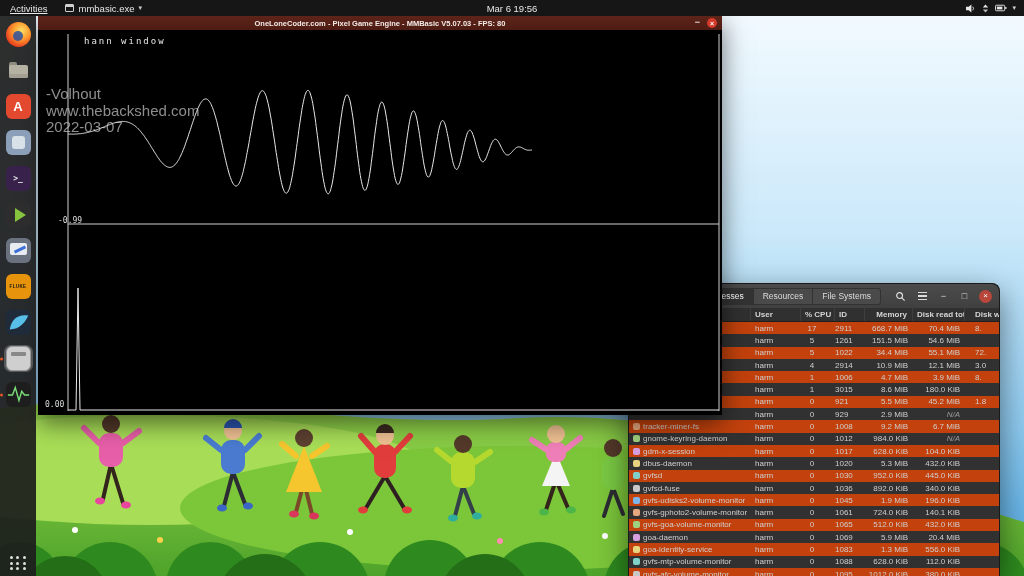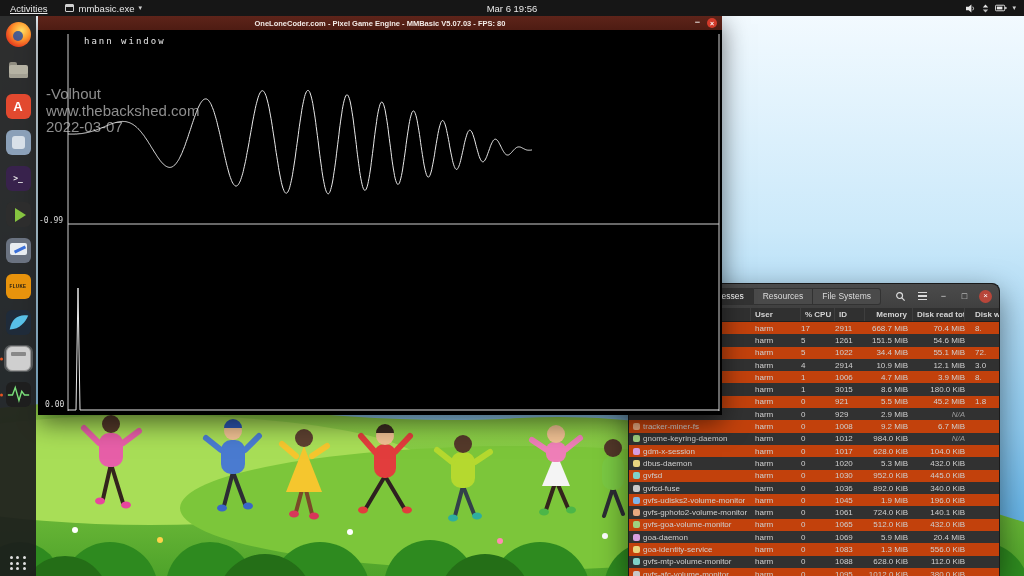--- a/index.html
+++ b/index.html
@@ -67,42 +67,42 @@
   .wbtn.close{background:#b8463a;color:#fff;font-size:8px;}
   .phead{position:absolute;left:0;top:24px;right:0;height:14px;display:flex;background:#303030;
     border-bottom:1px solid #1f1f1f;font-size:8px;font-weight:bold;color:#d5d5d5;box-sizing:border-box;}
   .hcell{padding:2px 4px;border-right:1px solid #3e3e3e;overflow:hidden;white-space:nowrap;box-sizing:border-box;flex:none;}
   .pbody{position:absolute;left:0;top:38px;right:0;bottom:0;overflow:hidden;font-size:8px;background:#c2410c;}
   .prow{display:flex;height:12.3px;align-items:center;}
   .prow.alt{background:#313131;}
   .pc{overflow:hidden;white-space:nowrap;box-sizing:border-box;flex:none;}
   .c-name{width:122px;padding-left:4px;display:flex;align-items:center;gap:3px;}
   .c-user{width:50px;padding-left:4px;}
-  .c-cpu{width:34px;text-align:left;padding-right:12px;}
+  .c-cpu{width:34px;text-align:center;padding-right:12px;}
   .c-id{width:30px;text-align:right;padding-right:19px;}
   .c-mem{width:48px;text-align:right;padding-right:5px;}
-  .c-read{width:52px;text-align:right;}
+  .c-read{width:52px;text-align:right;padding-right:5px;}
   .c-write{width:36px;padding-left:10px;}
   .na{font-style:italic;color:#9a9a9a;}
   .picon{width:7px;height:7px;border-radius:2px;flex:none;}
 
   
   #mmb{position:absolute;left:38px;top:16px;width:684px;height:399px;z-index:50;
     box-shadow:0 8px 24px rgba(0,0,0,.55);}
   .mmb-title{height:14px;background:linear-gradient(#5e241a,#4e1c13);display:flex;align-items:center;justify-content:center;
     position:relative;color:#f2eae6;font-size:7.5px;font-weight:bold;white-space:nowrap;}
   .mmb-min{position:absolute;right:22px;top:1px;color:#e0d8d4;font-size:9px;}
   .mmb-close{position:absolute;right:5px;top:2px;width:10px;height:10px;border-radius:50%;background:#d33a2a;
     color:#fff;font-size:7px;display:flex;align-items:center;justify-content:center;line-height:1;}
   .mmb-client{position:absolute;left:0;top:14px;right:0;bottom:0;background:#000;overflow:hidden;}
   .plot-label{position:absolute;left:46px;top:6px;color:#e8e8e8;font-family:"DejaVu Sans Mono",monospace;
     font-size:9px;letter-spacing:2px;}
   .credit{position:absolute;left:8px;top:56px;color:#8e8e8e;font-size:15px;line-height:16.5px;}
   .axis-label{position:absolute;color:#dcdcdc;font-family:"DejaVu Sans Mono",monospace;font-size:8px;}
-  .axis-mid{left:1px;top:186px;}
+  .axis-mid{left:20px;top:186px;}
   .axis-bot{left:7px;top:370px;}
   #plot-svg{position:absolute;inset:0;}
 </style>
 </head>
 <body>
 
 <div id="desktop">
 
   <svg id="wallpaper" viewBox="0 0 1024 576" width="1024" height="576" preserveAspectRatio="none">
     <defs>

